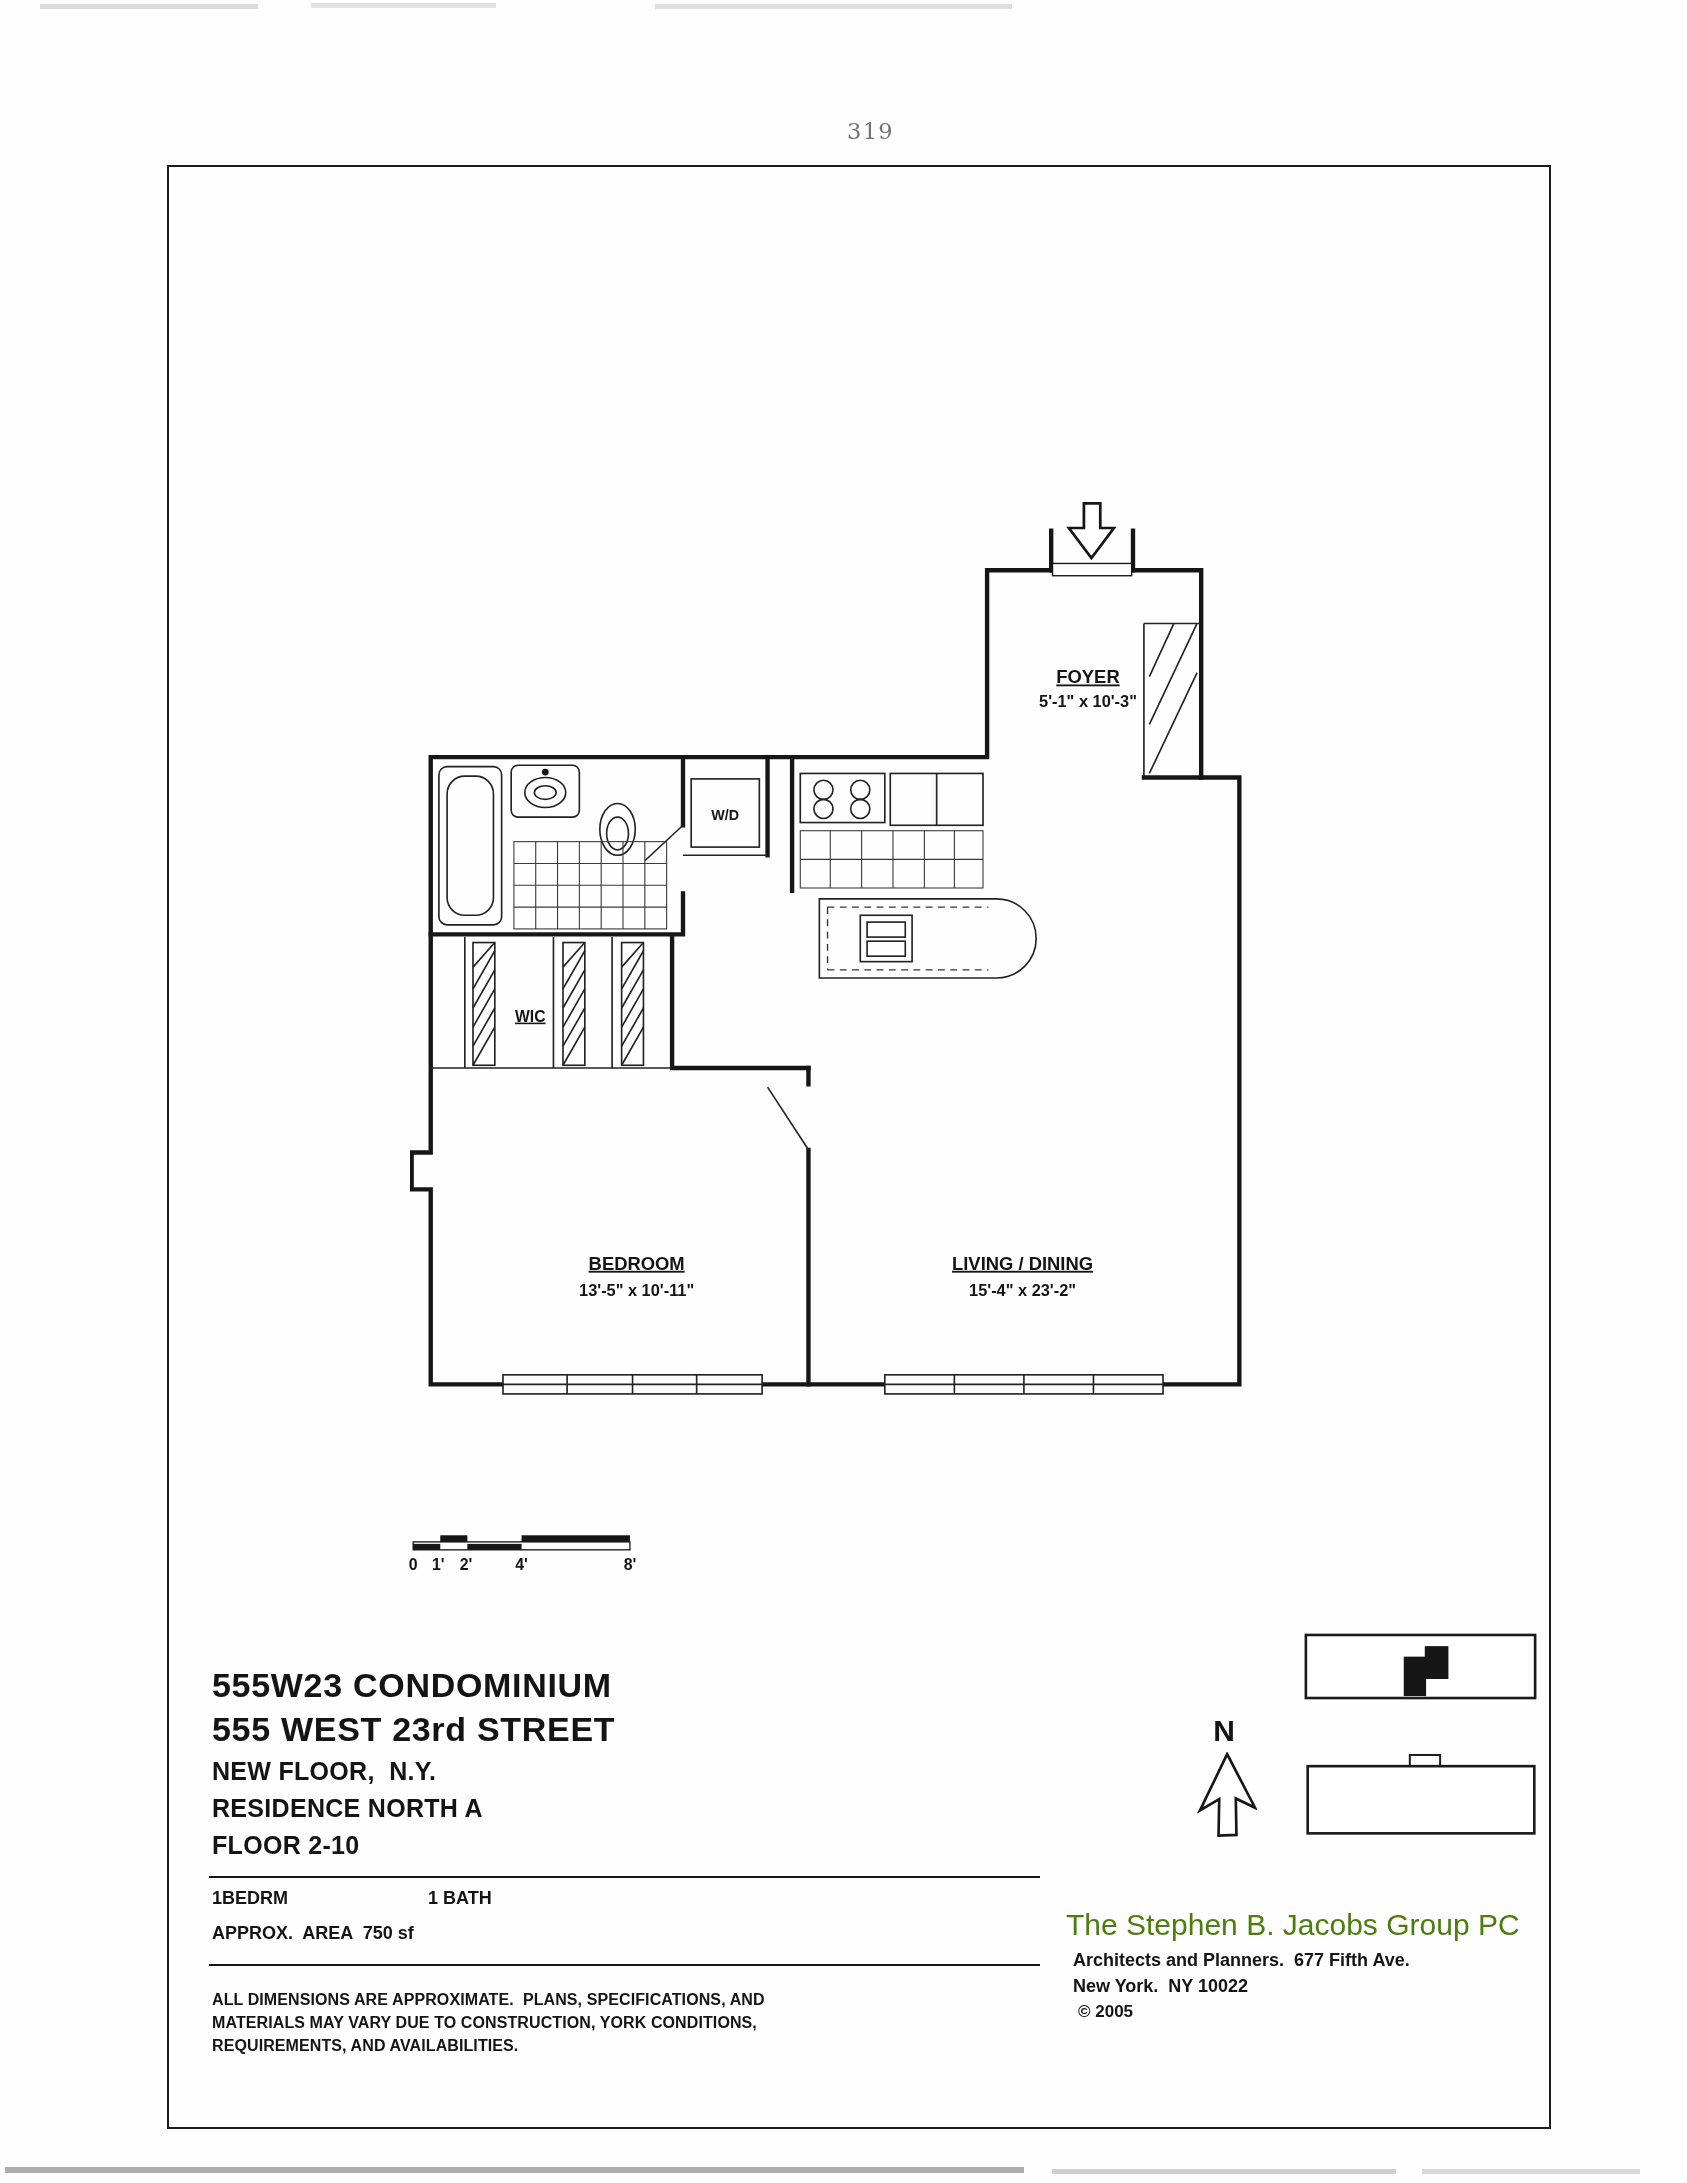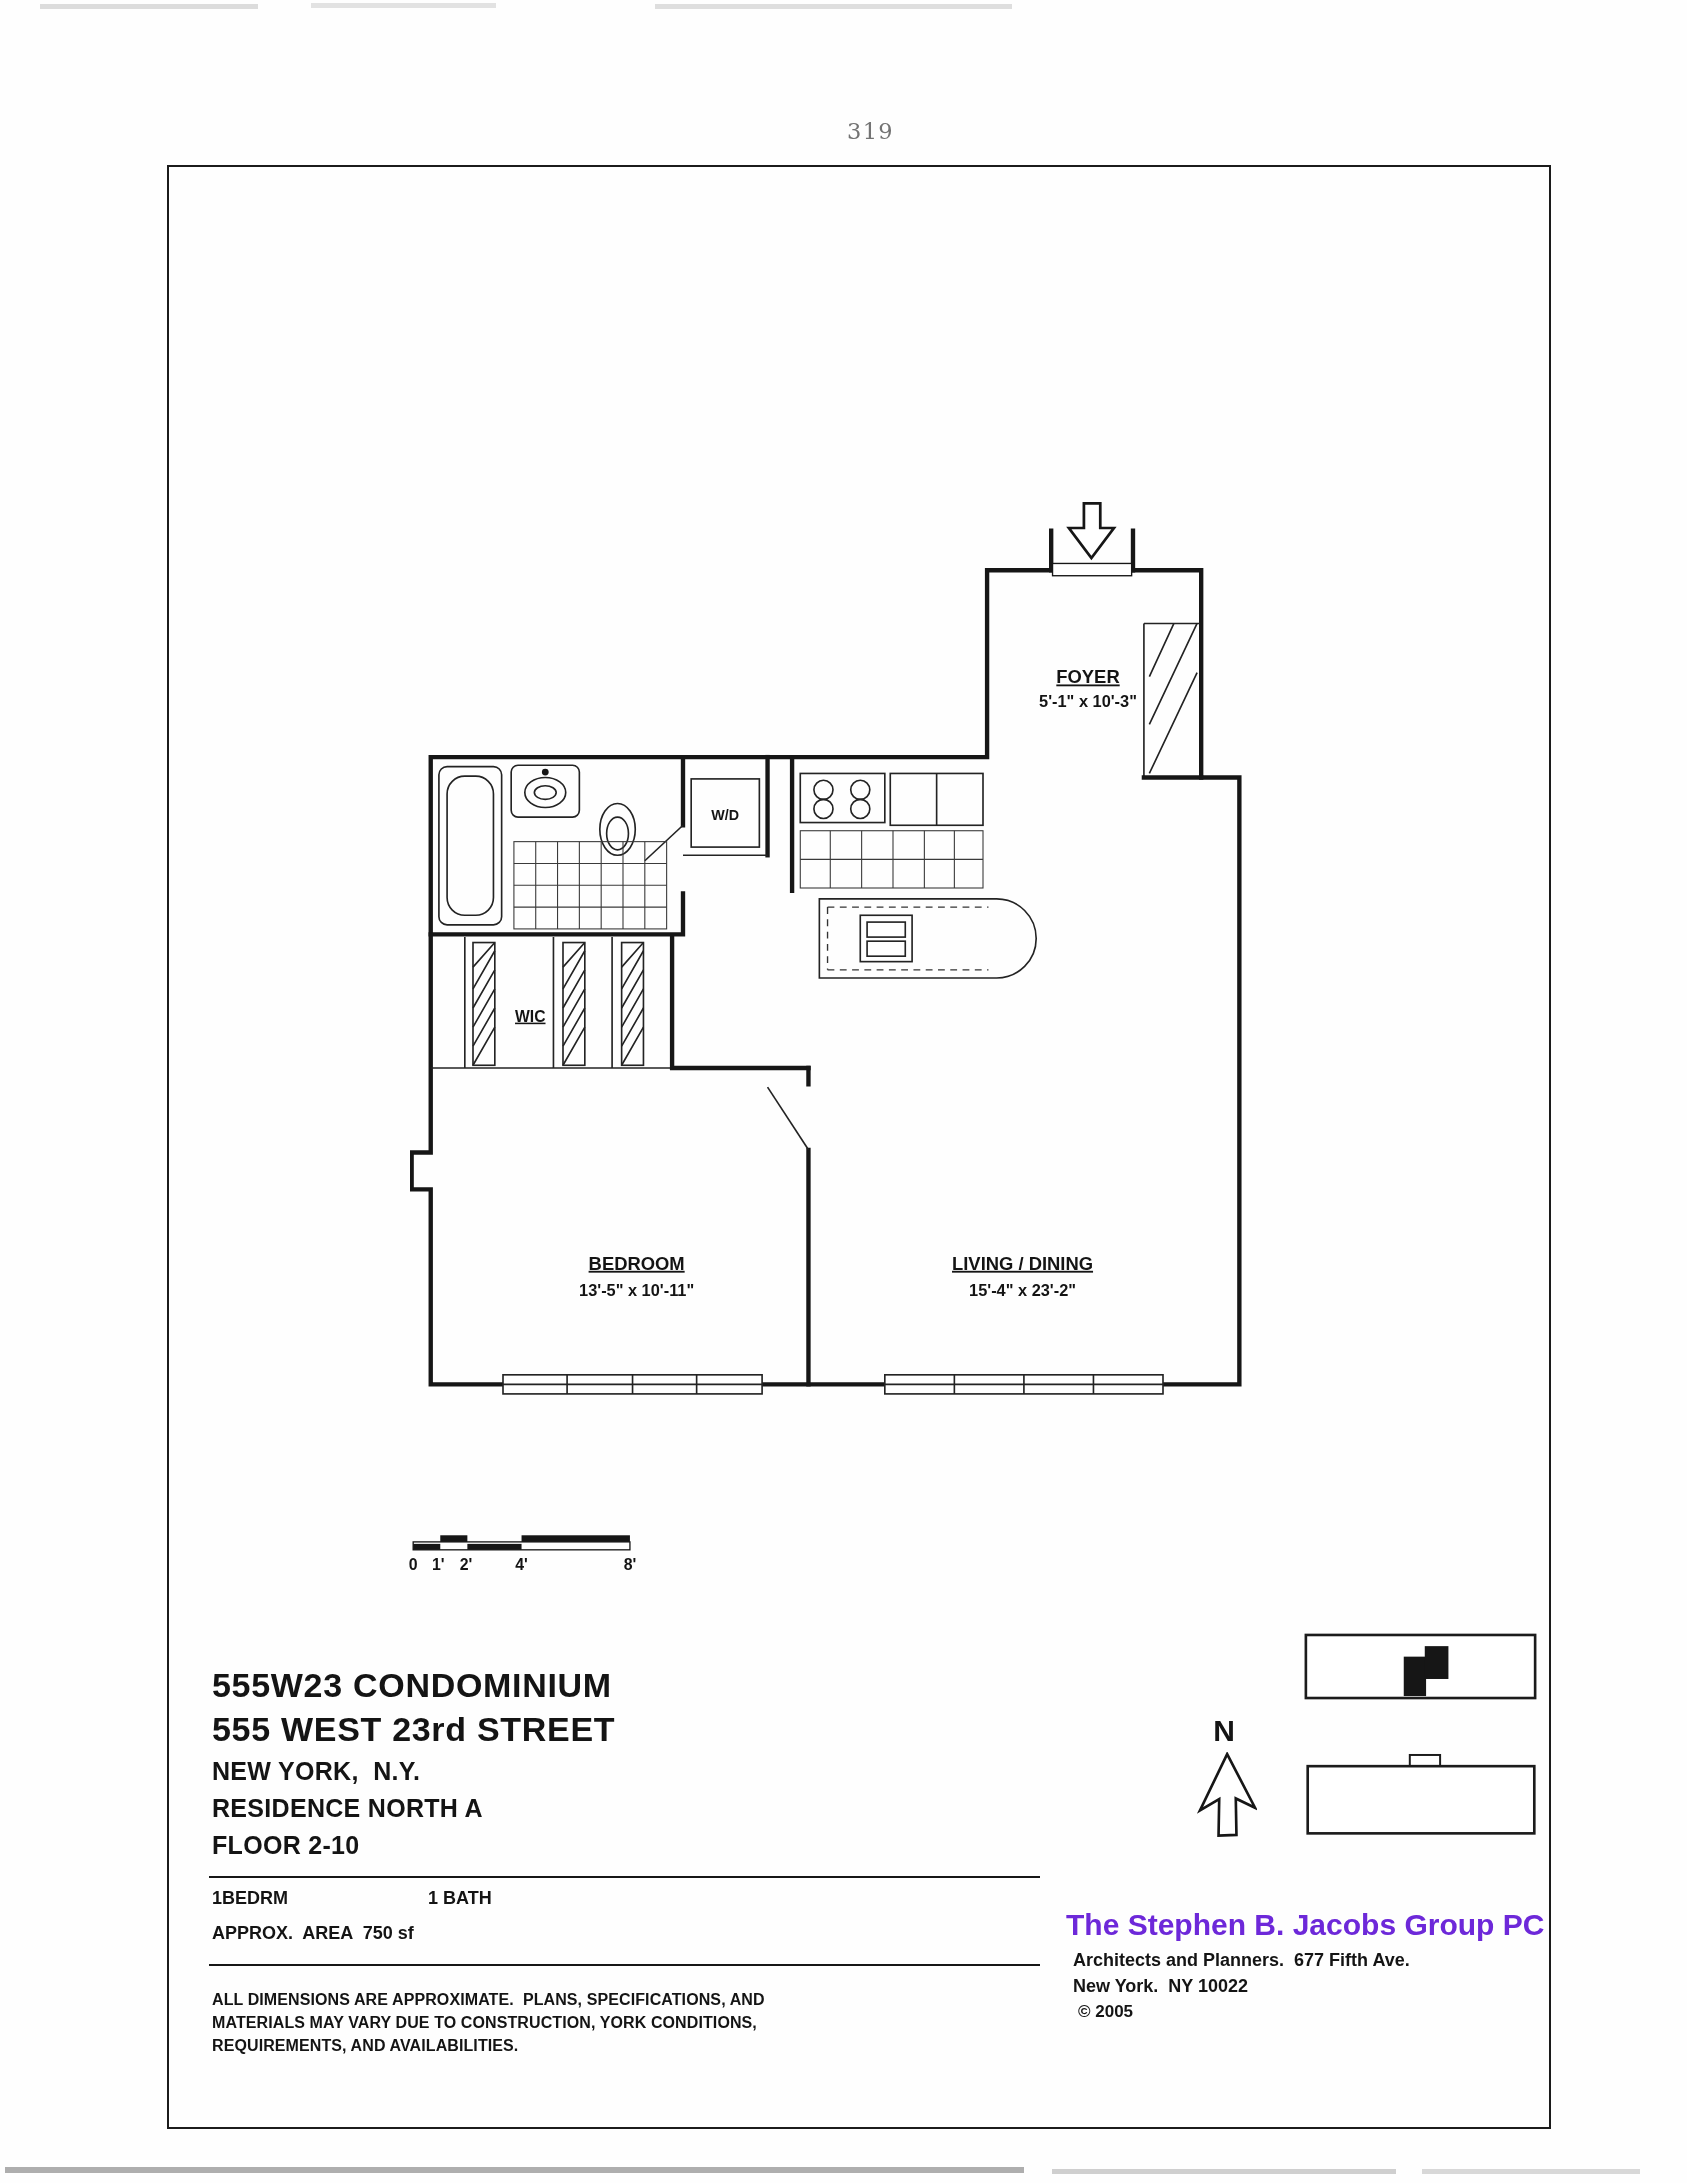--- a/index.html
+++ b/index.html
@@ -14,21 +14,21 @@
   .scalebar-svg{left:405px;top:1530px;width:245px;height:76px;}
   .keyplan-upper{left:1303px;top:1633px;width:235px;height:67px;}
   .keyplan-lower{left:1305px;top:1753px;width:232px;height:83px;}
   .north-label{left:1192px;top:1714px;width:64px;text-align:center;font-size:30px;font-weight:bold;}
   .north-svg{left:1196px;top:1752px;width:61px;height:85px;}
   .t-big{font-size:34px;font-weight:bold;letter-spacing:0.7px;}
   .t-med{font-size:25px;font-weight:bold;letter-spacing:0.3px;}
   .t-unit{font-size:18px;font-weight:bold;}
   .hline{height:2px;background:#171717;}
   .disclaimer{font-size:16px;font-weight:bold;line-height:23px;letter-spacing:0.1px;}
-  .arch-name{font-size:30px;font-weight:700;color:#6d28d9;}
+  .arch-name{font-size:30px;font-weight:400;color:#4d7c0f;}
   .arch-sub{font-size:18px;font-weight:bold;}
   .arch-copy{font-size:17px;font-weight:bold;}
   .band{position:absolute;}
   
   .wall{stroke:#161616;stroke-width:3.2;fill:none;stroke-linecap:square;}
   .thin{stroke:#232323;stroke-width:1.2;fill:none;}
   .grid{stroke:#3a3a3a;stroke-width:0.8;fill:none;}
   .dash{stroke:#333;stroke-width:1;stroke-dasharray:5 4;fill:none;}
   svg text{font-family:"Liberation Sans",sans-serif;font-weight:bold;fill:#141414;}
   .u{text-decoration:underline;}
@@ -180,21 +180,21 @@
     <rect x="3" y="20" width="344" height="102" fill="#ffffff" stroke="#1b1b1b" stroke-width="4"></rect>
   </svg>
 
   <div class="abs north-label">N</div>
   <svg class="abs north-svg" viewBox="0 0 92 128">
     <path d="M47,3 L89,84 L60,70 L61,125 L34,126 L35,71 L6,88 Z" fill="#ffffff" stroke="#161616" stroke-width="4" stroke-linejoin="miter"></path>
   </svg>
 
   <div class="abs t-big pre" style="left:212px;top:1666px;">555W23 CONDOMINIUM</div>
   <div class="abs t-big pre" style="left:212px;top:1710px;">555 WEST 23rd STREET</div>
-  <div class="abs t-med pre" style="left:212px;top:1757px;">NEW YORK,  N.Y.</div>
+  <div class="abs t-med pre" style="left:212px;top:1757px;">NEW FLOOR,  N.Y.</div>
   <div class="abs t-med pre" style="left:212px;top:1794px;">RESIDENCE NORTH A</div>
   <div class="abs t-med pre" style="left:212px;top:1831px;">FLOOR 2-10</div>
 
   <div class="abs hline" style="left:209px;top:1876px;width:831px;"></div>
 
   <div class="abs" style="left:212px;top:1888px;width:595px;height:33px;">
     <span class="abs t-unit pre" style="left:0;top:0;">1BEDRM</span>
     <span class="abs t-unit pre" style="left:184px;top:0;margin-left:32px;">1 BATH</span>
   </div>
   <div class="abs t-unit pre" style="left:212px;top:1923px;">APPROX.  AREA  750 sf</div>

